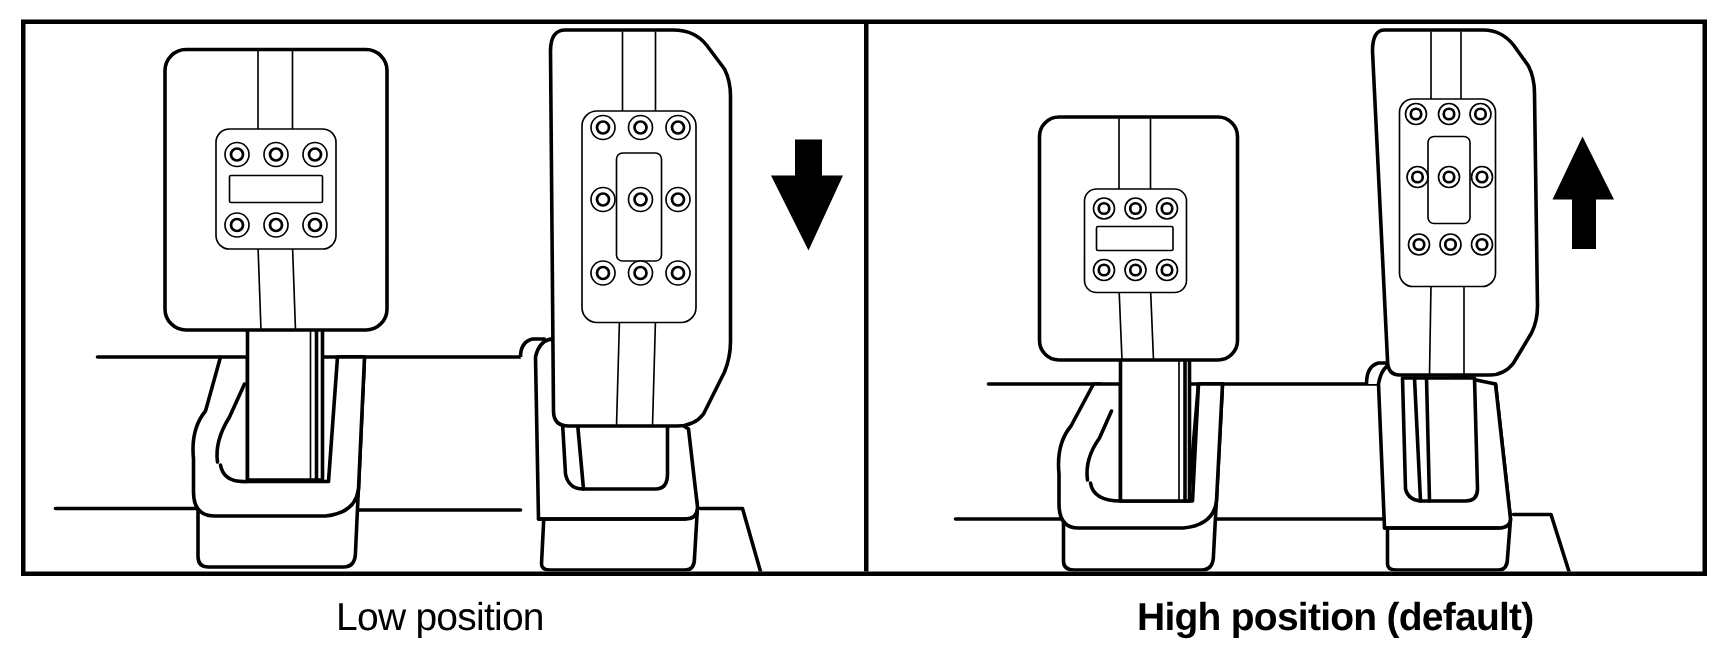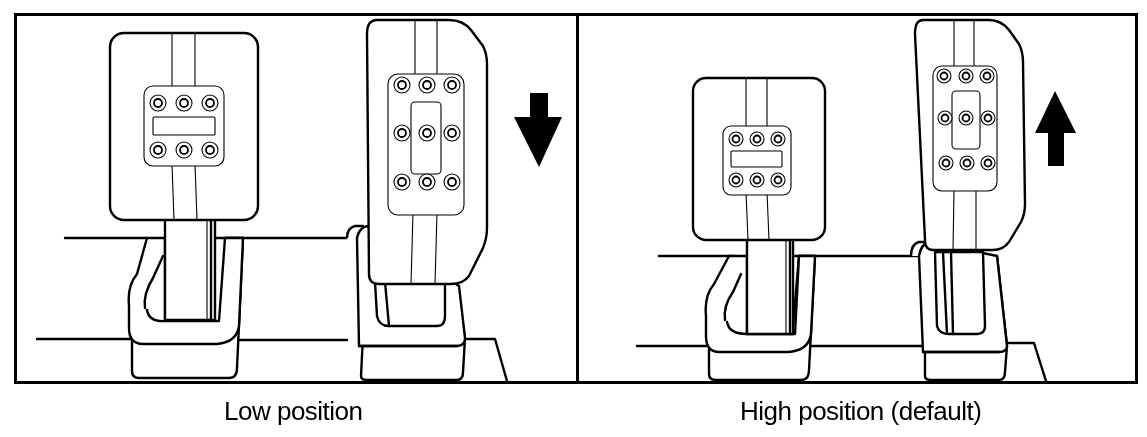--- a/index.html
+++ b/index.html
@@ -7,21 +7,21 @@
            font-family: "Liberation Sans", sans-serif; color: #000; }
     .figure { position: absolute; left: 14px; top: 13px; width: 1124px; height: 371px;
               border: 3px solid #000; box-sizing: border-box; display: flex; background:#fff; }
     .panel { position: relative; height: 100%; box-sizing: border-box; }
     .panel.left { width: 562px; border-right: 3px solid #000; }
     .panel.right { flex: 1; }
     .panel svg { position: absolute; left: 0; top: 0; width: 100%; height: 100%; }
     .caption { position: absolute; top: 395px; font-size: 26px; line-height: 32px;
                letter-spacing: -0.5px; white-space: nowrap; }
     .caption.left { left: 224px; }
-    .caption.right { left: 740px; }
+    .caption.right { left: 758px; font-weight: bold; }
     svg .ln { fill: none; stroke: #000; stroke-width: 2.4; stroke-linejoin: round; stroke-linecap: round; }
     svg .fl { fill: #fff; stroke: #000; stroke-width: 2.4; stroke-linejoin: round; }
     svg .thin { fill: none; stroke: #000; stroke-width: 1.1; }
     svg .plate { fill: #fff; stroke: #000; stroke-width: 1.1; }
     svg .bolt-o { fill: #fff; stroke: #000; stroke-width: 1.1; }
     svg .bolt-i { fill: #fff; stroke: #000; stroke-width: 1.8; }
     svg .arrow { fill: #000; stroke: none; }
   </style>
 </head>
 <body>

